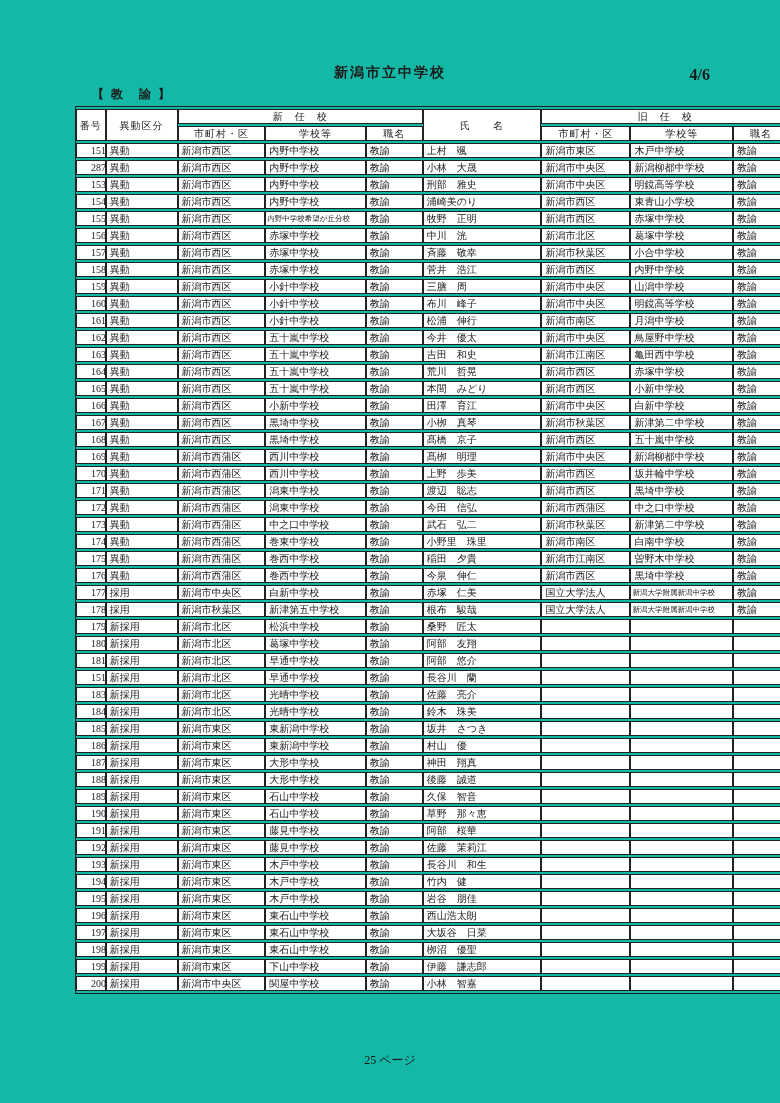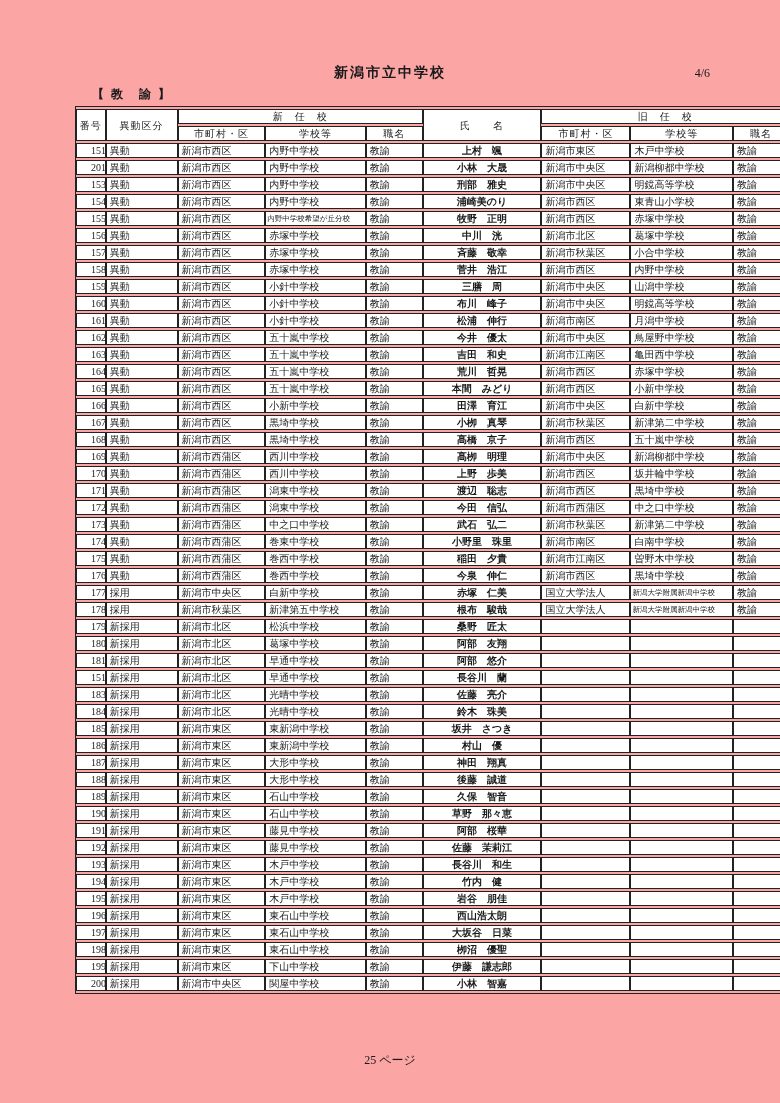--- a/index.html
+++ b/index.html
@@ -1,38 +1,38 @@
 <!DOCTYPE html>
 <html><head>
 <meta charset="utf-8">
 <style>
   html,body{margin:0;padding:0;background:#fff;}
   body{
     width:780px;height:1103px;position:relative;
     font-family:"Liberation Serif","DejaVu Serif",serif;
     color:#1a1a1a;
   }
-  .sheet{position:absolute;inset:0;background:#fca5a5;}
+  .sheet{position:absolute;inset:0;background:#14b8a6;}
   .doc-header{position:absolute;top:64px;left:0;width:100%;text-align:center;
     font-size:14px;font-weight:bold;letter-spacing:2px;}
-  .page-indicator{position:absolute;top:66px;right:70px;font-size:12px;font-weight:normal;letter-spacing:0;}
+  .page-indicator{position:absolute;top:66px;right:70px;font-size:16px;font-weight:bold;letter-spacing:0;}
   .section-label{position:absolute;top:86px;left:92px;font-size:12px;font-weight:bold;letter-spacing:2px;}
   table{
     position:absolute;top:106px;left:75px;width:715px;
     border-collapse:separate;border-spacing:0 2px;
     border:1px solid #222;table-layout:fixed;
   }
   th,td{
     border:1px solid #222;overflow:hidden;white-space:nowrap;
     font-weight:normal;background:#fff;
   }
   thead th{font-size:10px;text-align:center;height:13px;line-height:13px;padding:0 1px;letter-spacing:1px;}
   tbody td{font-size:10px;height:13px;line-height:13px;padding:0 3px;text-align:left;}
   td.col-no{text-align:center;padding:0 14px;}
-  td.col-name{text-align:center;font-weight:bold;}
+  td.col-name{text-align:left;}
   td.xs{font-size:7.5px;letter-spacing:0;padding:0 1px;}
   .page-footer{position:absolute;top:1052px;left:0;width:100%;text-align:center;font-size:12px;}
 </style>
 </head>
 <body>
 
 <div class="sheet">
   <div class="doc-header">新潟市立中学校</div>
   <div class="page-indicator">4/6</div>
   <div class="section-label">【 教　諭 】</div>
@@ -72,21 +72,21 @@
           <td class="col-category">異動</td>
           <td class="col-district">新潟市西区</td>
           <td class="col-school">内野中学校</td>
           <td class="col-title">教諭</td>
           <td class="col-name">上村　颯</td>
           <td class="col-district">新潟市東区</td>
           <td class="col-school">木戸中学校</td>
           <td class="col-title">教諭</td>
         </tr>
         <tr>
-          <td class="col-no">201</td>
+          <td class="col-no">287</td>
           <td class="col-category">異動</td>
           <td class="col-district">新潟市西区</td>
           <td class="col-school">内野中学校</td>
           <td class="col-title">教諭</td>
           <td class="col-name">小林　大晟</td>
           <td class="col-district">新潟市中央区</td>
           <td class="col-school">新潟柳都中学校</td>
           <td class="col-title">教諭</td>
         </tr>
         <tr>

